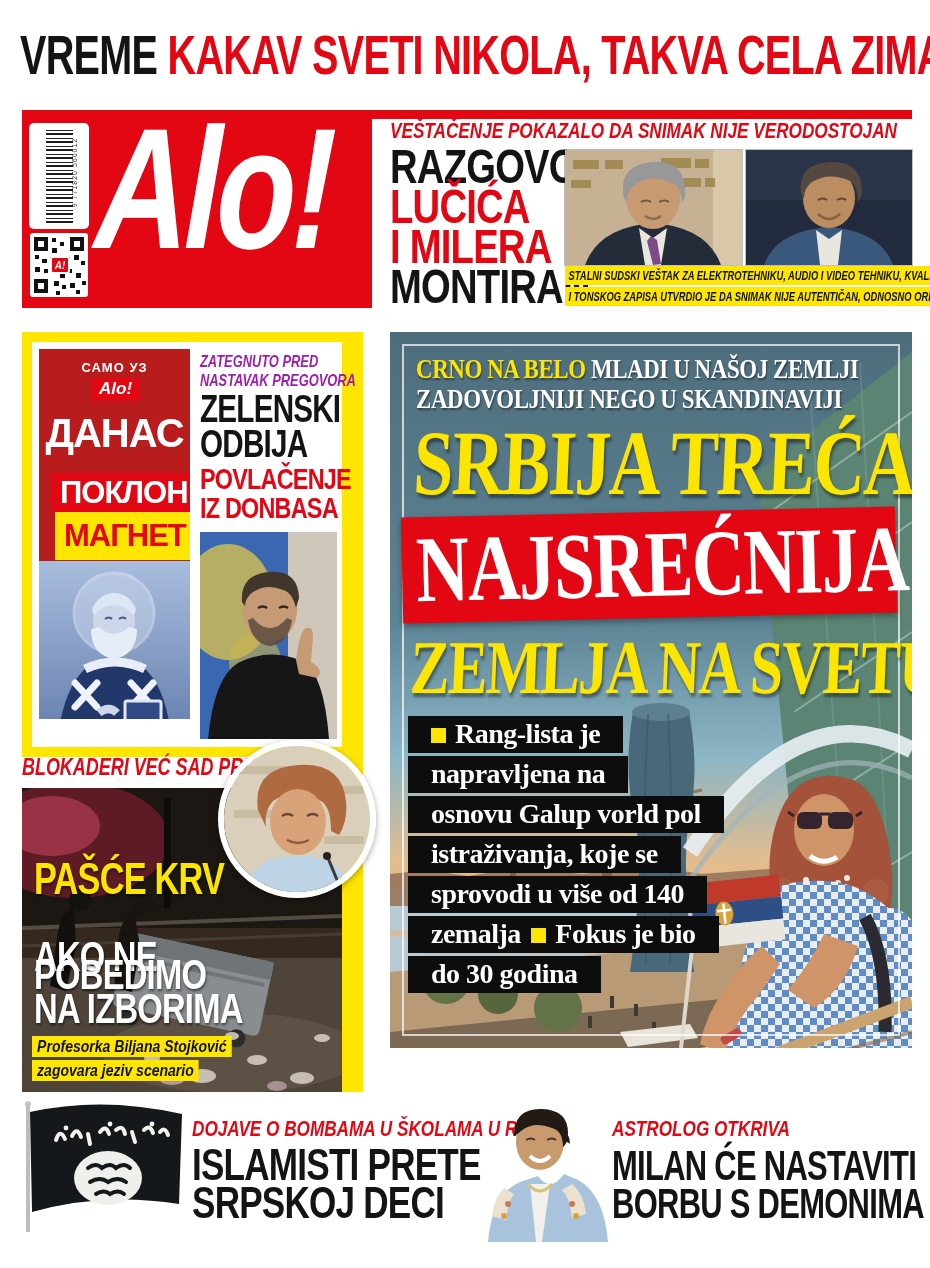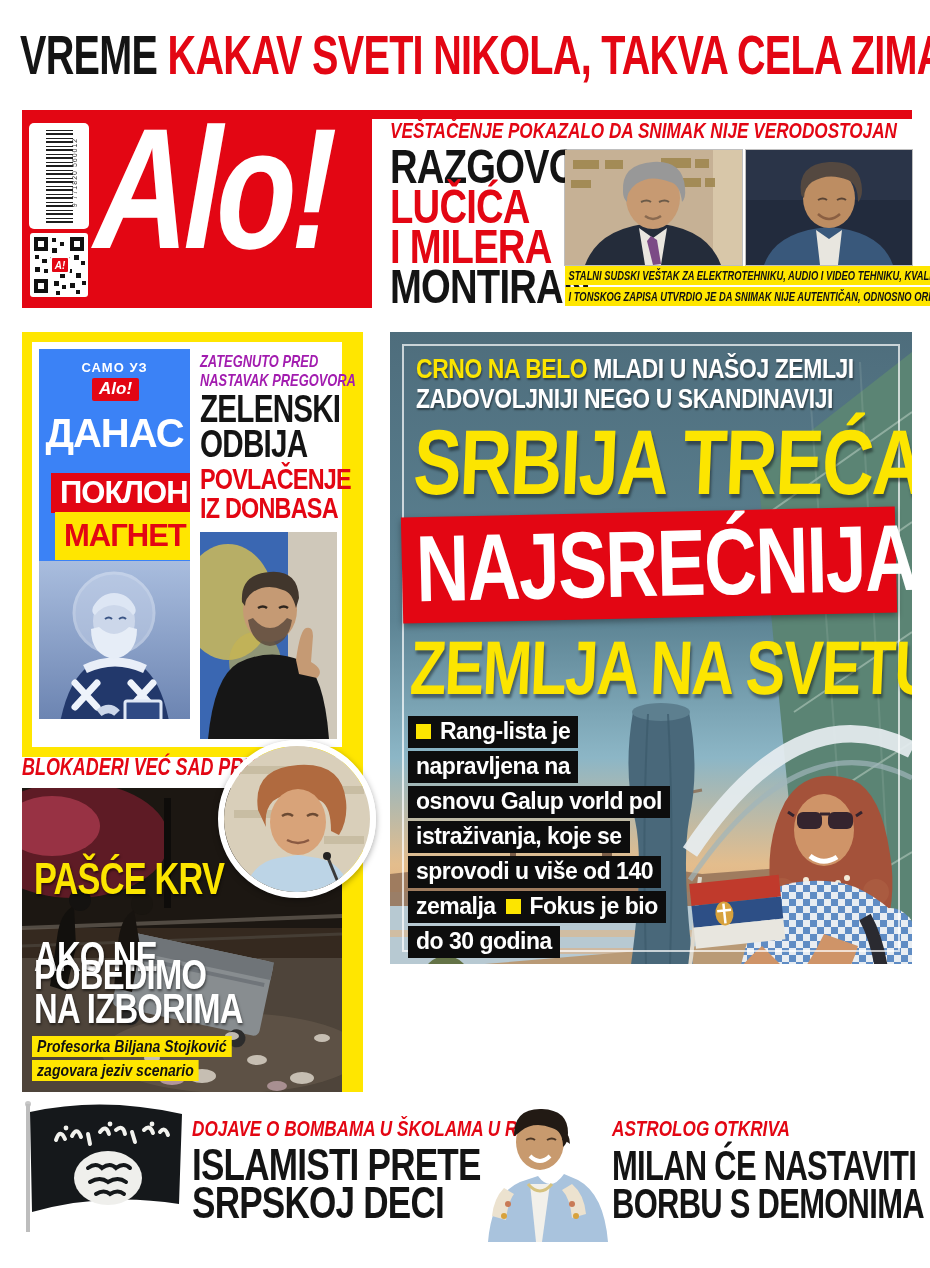--- a/index.html
+++ b/index.html
@@ -34,21 +34,21 @@
 
   
   .trs-kicker{left:390px;top:118px;font-size:22px;font-weight:bold;font-style:italic;color:#e30613;}
   .trs-line{font-size:49px;font-weight:bold;line-height:40px;letter-spacing:-1px;}
   .photo-frame{outline:1px solid rgba(0,0,0,.25);}
   .cap-line{display:table;background:#ffe600;color:#111;font-size:13px;font-weight:bold;font-style:italic;
     padding:2px 5px;margin-bottom:2px;transform:scaleX(.72);transform-origin:0 0;white-space:nowrap;}
 
   
   .left-box{left:22px;top:332px;width:330px;height:425px;border:10px solid #ffe600;background:#fff;box-sizing:border-box;}
-  .promo{left:7px;top:7px;width:151px;height:370px;background:#3b82f6;overflow:hidden;text-align:center;}
+  .promo{left:7px;top:7px;width:151px;height:370px;background:#b91c1c;overflow:hidden;text-align:center;}
   .promo-tag{left:0;top:11px;width:100%;font-size:13px;font-weight:bold;color:#fff;letter-spacing:1px;}
   .promo-badge{left:53px;top:29px;background:#e30613;color:#fff;font-weight:bold;font-style:italic;
     font-size:17px;padding:1px 7px 2px;border-radius:2px;}
   .promo-l1{left:0;top:62px;width:100%;font-size:40px;font-weight:bold;color:#fff;letter-spacing:-1px;}
   .promo-l2{left:12px;top:116px;background:#e30613;color:#fff;font-size:31px;font-weight:bold;padding:2px 9px;letter-spacing:-1px;margin-top:8px;}
   .promo-l3{left:16px;top:163px;background:#ffe600;color:#e30613;font-size:31px;font-weight:bold;padding:6px 9px;letter-spacing:-1px;}
   .zel-kicker{left:168px;top:10px;font-size:16.5px;line-height:19px;font-weight:bold;font-style:italic;color:#a21caf;}
   .zel-h{left:168px;font-weight:bold;letter-spacing:-1px;}
   .yellow-divider{left:342px;top:332px;width:21px;height:760px;background:#ffe600;}
 
@@ -58,35 +58,35 @@
   .blok-h-y{left:12px;top:72px;font-size:44px;font-weight:bold;color:#fce500;line-height:38px;letter-spacing:-1px;
     text-shadow:1px 2px 3px rgba(0,0,0,.55);}
   .blok-h-w{left:12px;font-size:42px;font-weight:bold;color:#fff;line-height:34px;letter-spacing:-1px;
     text-shadow:1px 2px 3px rgba(0,0,0,.55);}
   .blok-cap{display:table;background:#ffe600;color:#111;font-size:16.5px;font-weight:bold;font-style:italic;
     padding:1px 6px;margin-bottom:3px;transform:scaleX(.85);transform-origin:0 0;white-space:nowrap;}
   .circle-photo{left:218px;top:740px;width:146px;height:146px;border:6px solid #fff;border-radius:50%;
     overflow:hidden;box-shadow:0 2px 6px rgba(0,0,0,.35);}
 
   
-  .main-box{left:390px;top:332px;width:522px;height:632px;overflow:hidden;background:#50707f;}
+  .main-box{left:390px;top:332px;width:522px;height:716px;overflow:hidden;background:#50707f;font-family:Liberation Serif, serif;}
   .main-inset{position:absolute;left:12px;top:12px;right:12px;bottom:12px;border:2px solid rgba(255,255,255,.7);}
   .mk{left:26px;top:22px;font-size:27px;font-weight:bold;line-height:30px;letter-spacing:-.5px;
       text-shadow:1px 2px 2px rgba(0,0,0,.45);}
   .mh1{left:26px;top:78px;font-size:92px;font-weight:bold;color:#fce500;letter-spacing:-2px;
       text-shadow:2px 4px 3px rgba(0,0,0,.4);}
   .mh2-box{left:12px;top:180px;width:494px;height:106px;background:#e30613;transform:rotate(-1.3deg);
       box-shadow:0 3px 6px rgba(0,0,0,.35);}
   .mh2{position:absolute;left:14px;top:-2px;font-size:94px;font-weight:bold;color:#fff;letter-spacing:-2px;}
   .mh3{left:22px;top:292px;font-size:76px;font-weight:bold;color:#fce500;letter-spacing:-2px;
       text-shadow:2px 4px 3px rgba(0,0,0,.4);}
   .mbody{left:18px;top:384px;}
   .mbody .line{margin-bottom:3px;}
-  .mbody .t{display:inline-block;background:#0d0d0d;color:#fff;font-size:23px;font-weight:bold;
-      padding:2px 8px 3px;letter-spacing:-.5px;}
+  .mbody .t{display:inline-block;background:#0d0d0d;color:#fff;font-size:28px;font-weight:bold;
+      padding:2px 23px 3px;letter-spacing:-.5px;}
   .bullet{display:inline-block;width:15px;height:15px;background:#fce500;margin-right:9px;}
 
   
   .bl-kicker{left:192px;top:1116px;font-size:22px;font-weight:bold;font-style:italic;color:#e30613;}
   .bl-h{left:192px;font-size:45px;font-weight:bold;color:#141414;line-height:38px;letter-spacing:-1px;}
   .br-kicker{left:612px;top:1116px;font-size:22px;font-weight:bold;font-style:italic;color:#e30613;}
   .br-h{left:612px;font-size:43px;font-weight:bold;color:#141414;line-height:38px;letter-spacing:-1px;}
 </style>
 </head>
 <body>

